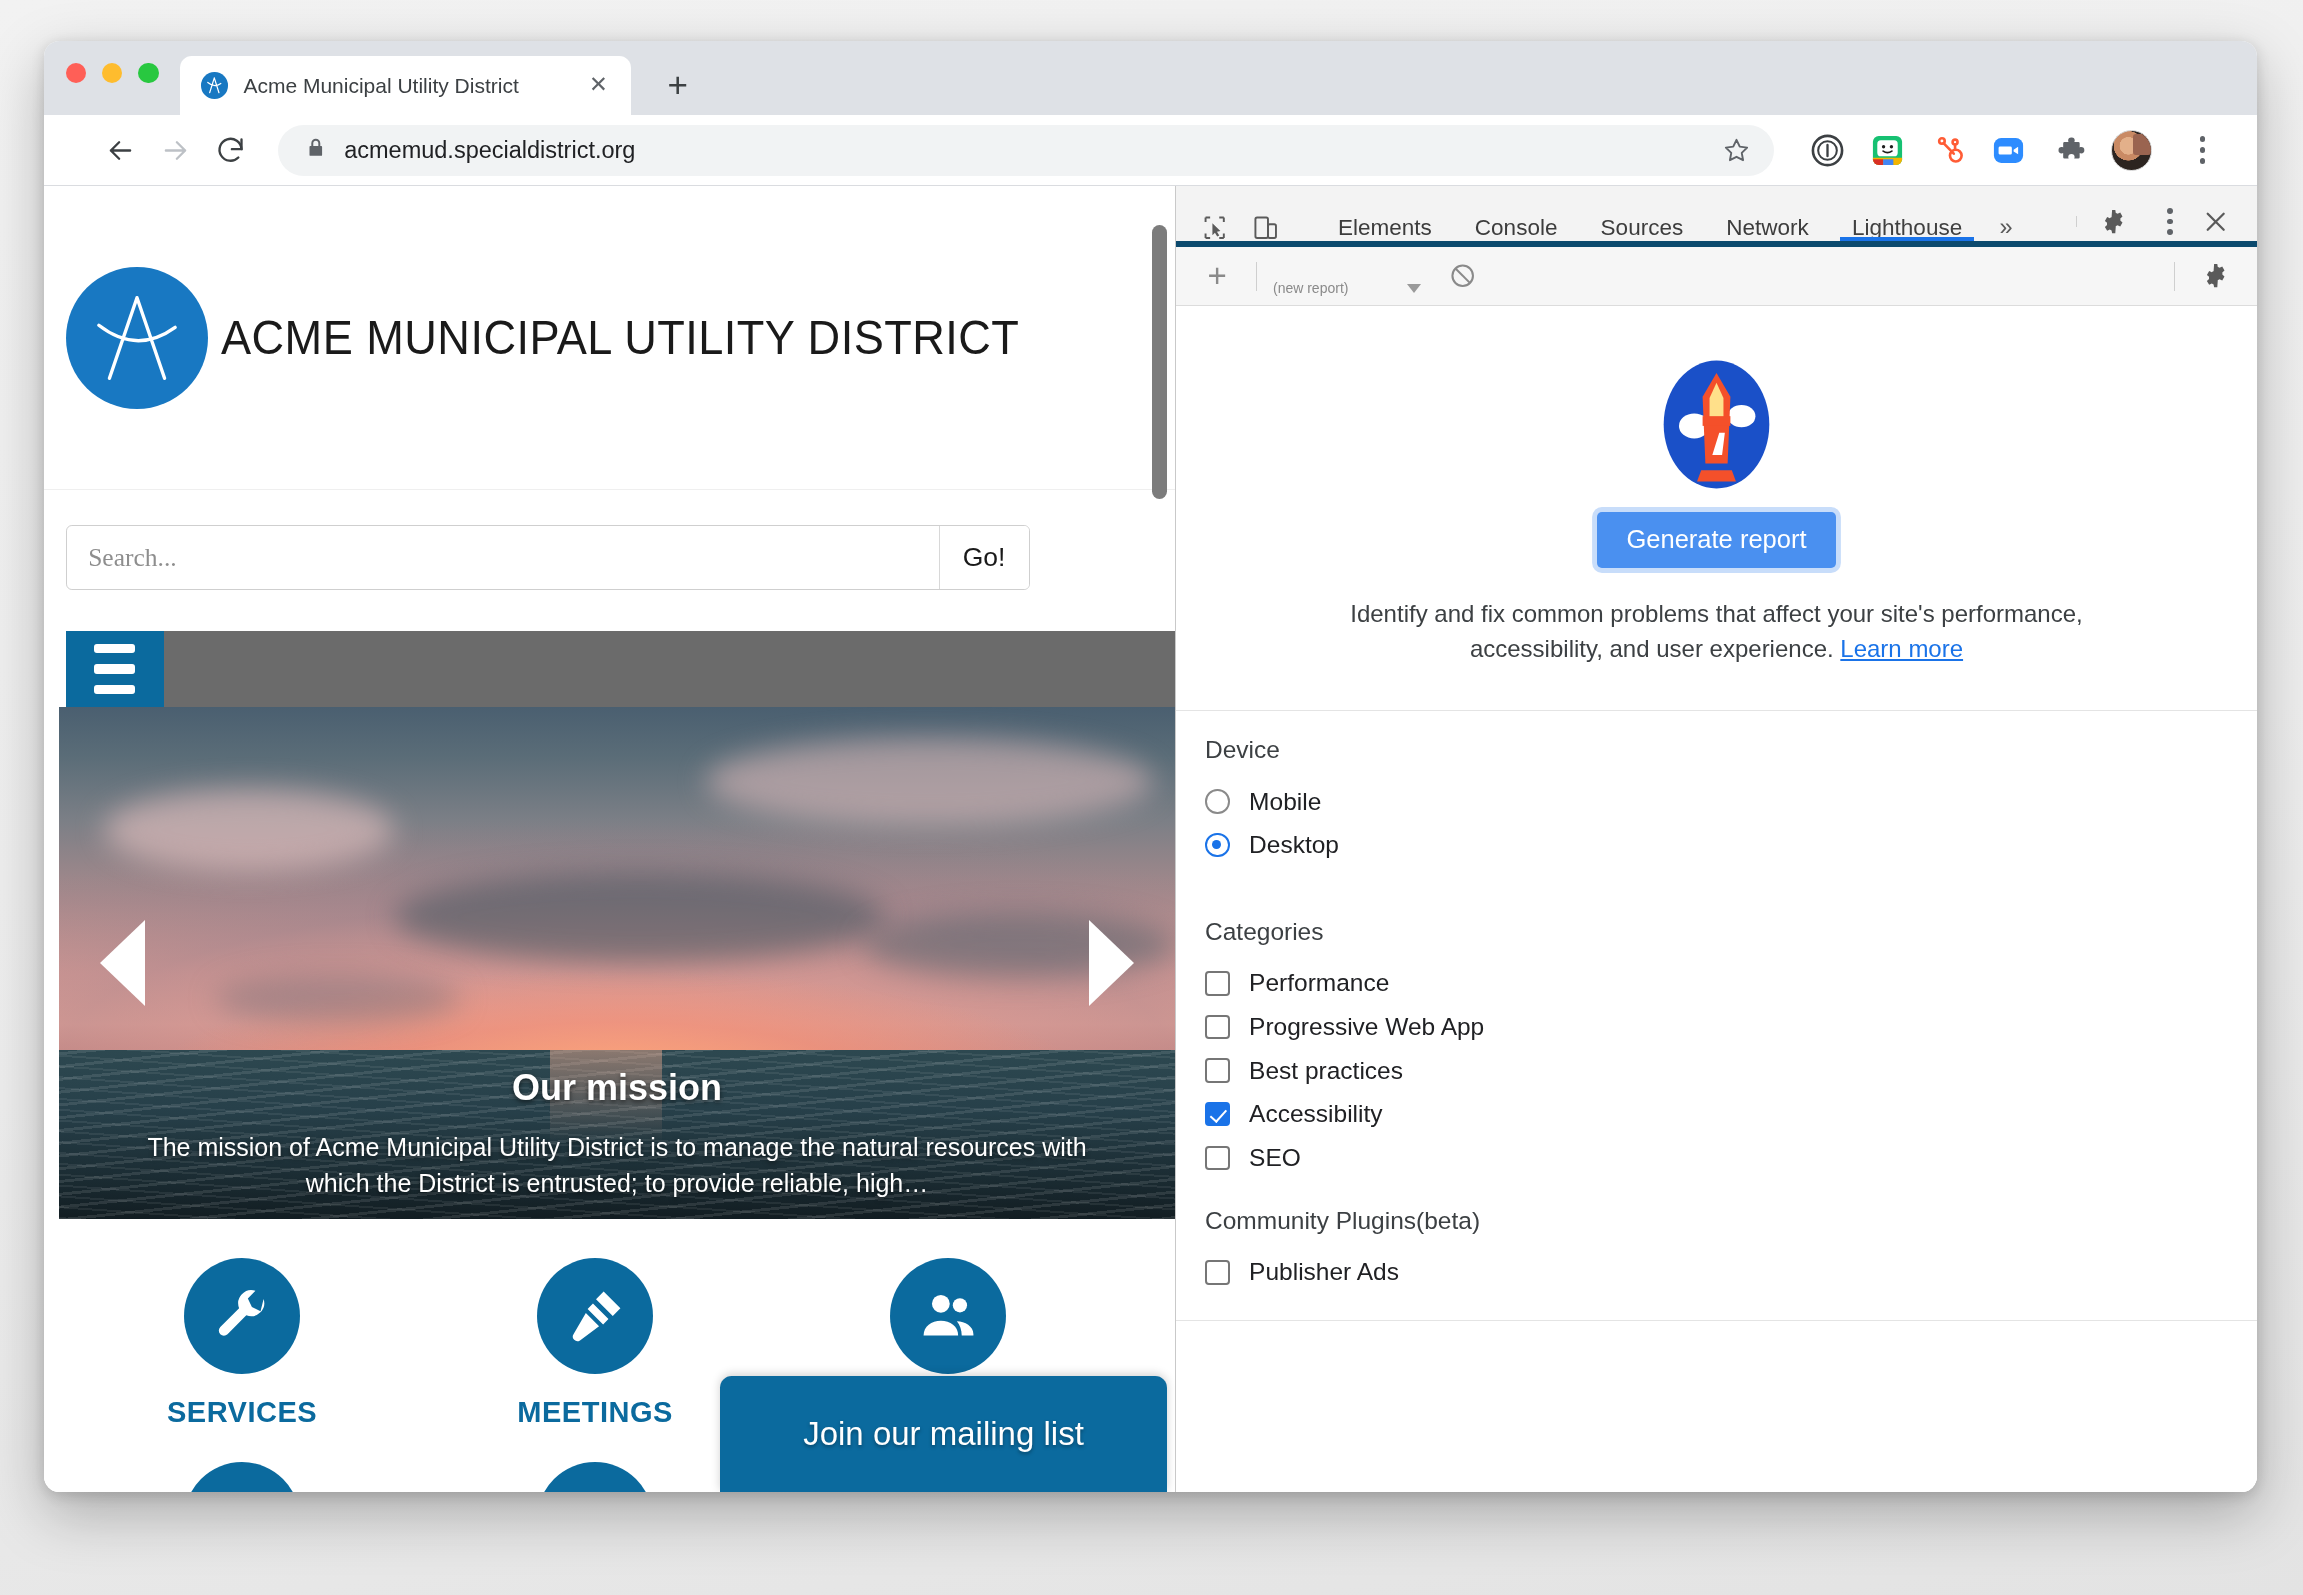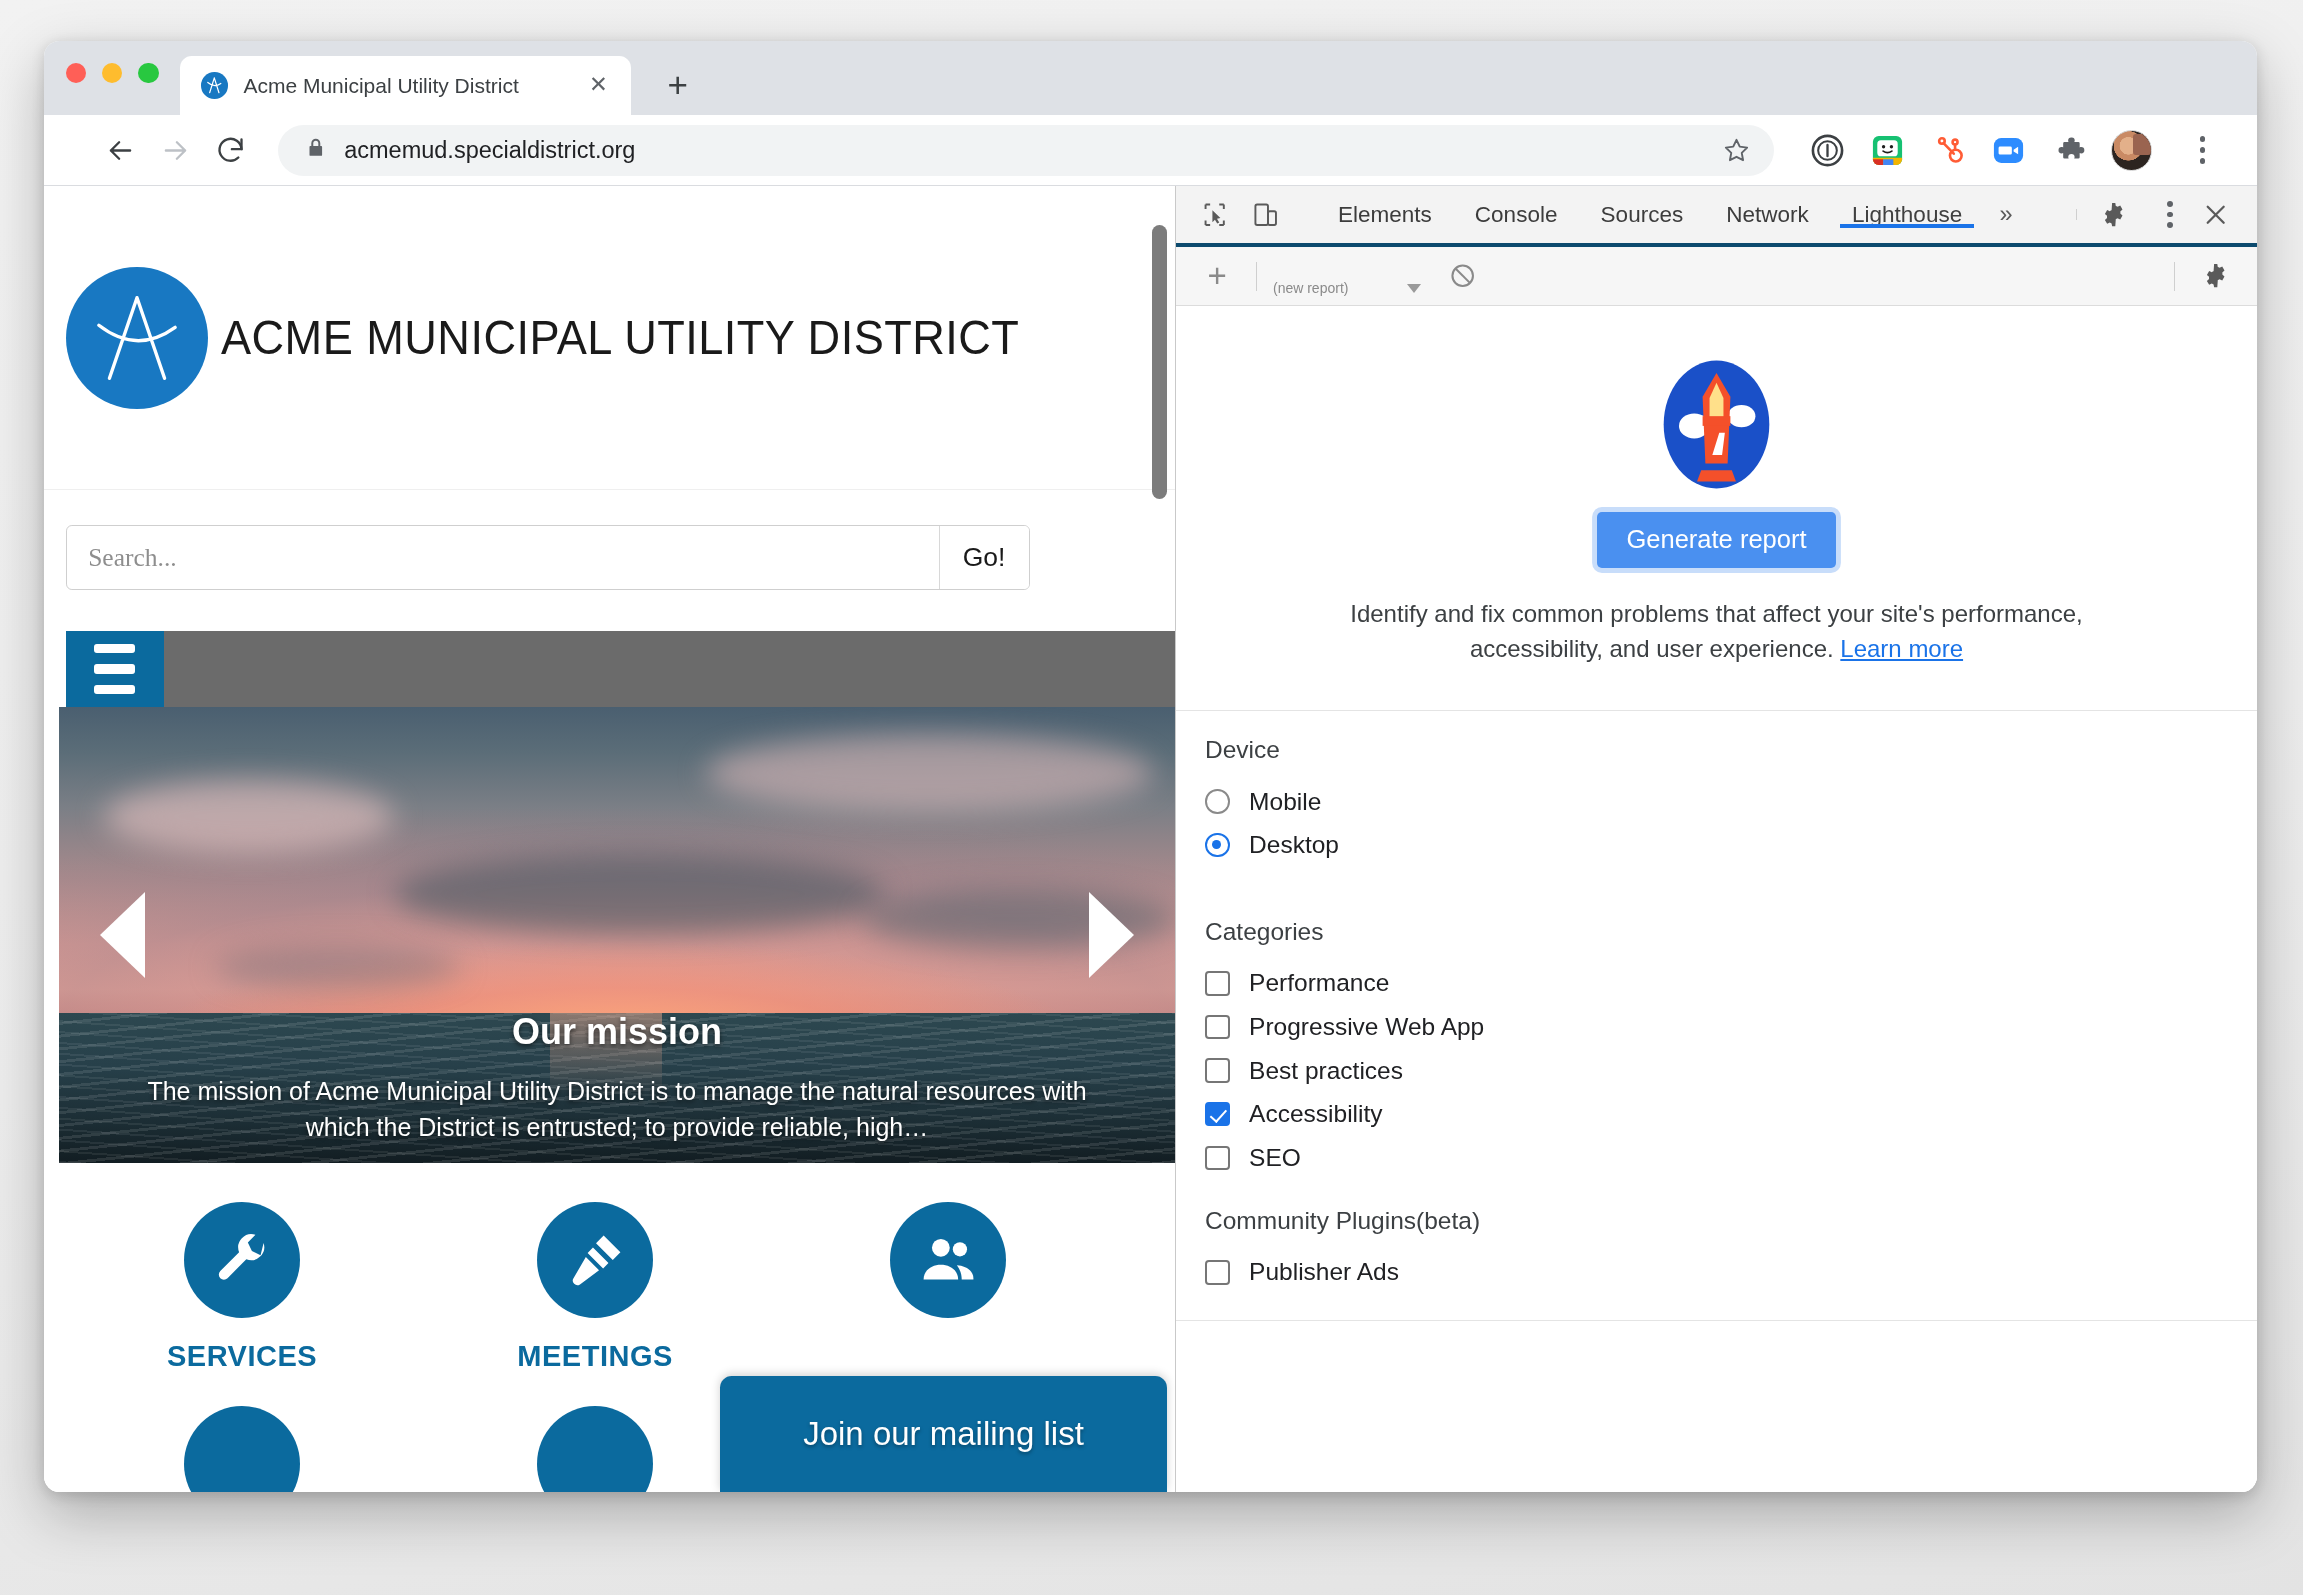--- a/index.html
+++ b/index.html
@@ -215,21 +215,21 @@
     background: #0b6a9e;
     display: flex; flex-direction: column;
     align-items: center; justify-content: center;
     gap: 10.8px;
   }
   .hamburger i { display: block; width: 41px; height: 9.8px; background: #fff; border-radius: 2.9px; }
 
   .hero {
     position: relative;
     margin-left: 15px;
-    height: 456px;
+    height: 512px;
     overflow: hidden;
     background: #1d2a33;
   }
   .hero-sky {
     position: absolute; inset: 0;
     background:
       radial-gradient(ellipse 58% 30% at 50% 73%, rgba(255,170,120,.95) 0%, rgba(245,140,110,.55) 38%, rgba(0,0,0,0) 72%),
       radial-gradient(ellipse 90% 55% at 50% 68%, rgba(236,160,150,.80) 0%, rgba(150,125,140,.35) 55%, rgba(0,0,0,0) 85%),
       linear-gradient(to bottom,
         #4a5f70 0%, #5b6d78 10%, #7b7f86 22%, #a98a8c 38%,
@@ -325,22 +325,22 @@
   
   .devtools {
     flex: 1;
     background: #fff;
     display: flex; flex-direction: column;
     min-width: 0;
   }
   .dt-tabbar {
     height: 61px;
     background: #f3f3f3;
-    border-bottom: 4px solid #0c4a6e;
-    display: flex; align-items: center;
+    border-bottom: 6px solid #0c4a6e;
+    display: flex; align-items: flex-end;
     padding-left: 13.7px;
   }
   .dt-iconbtn {
     width: 51px;
     display: flex; align-items: center; justify-content: center;
     color: #5a5a5a;
   }
   .dt-sep { width: 1px; background: #cfcfcf; margin: 13.7px 11.8px; }
   .dt-tab {
     display: flex; align-items: center;

